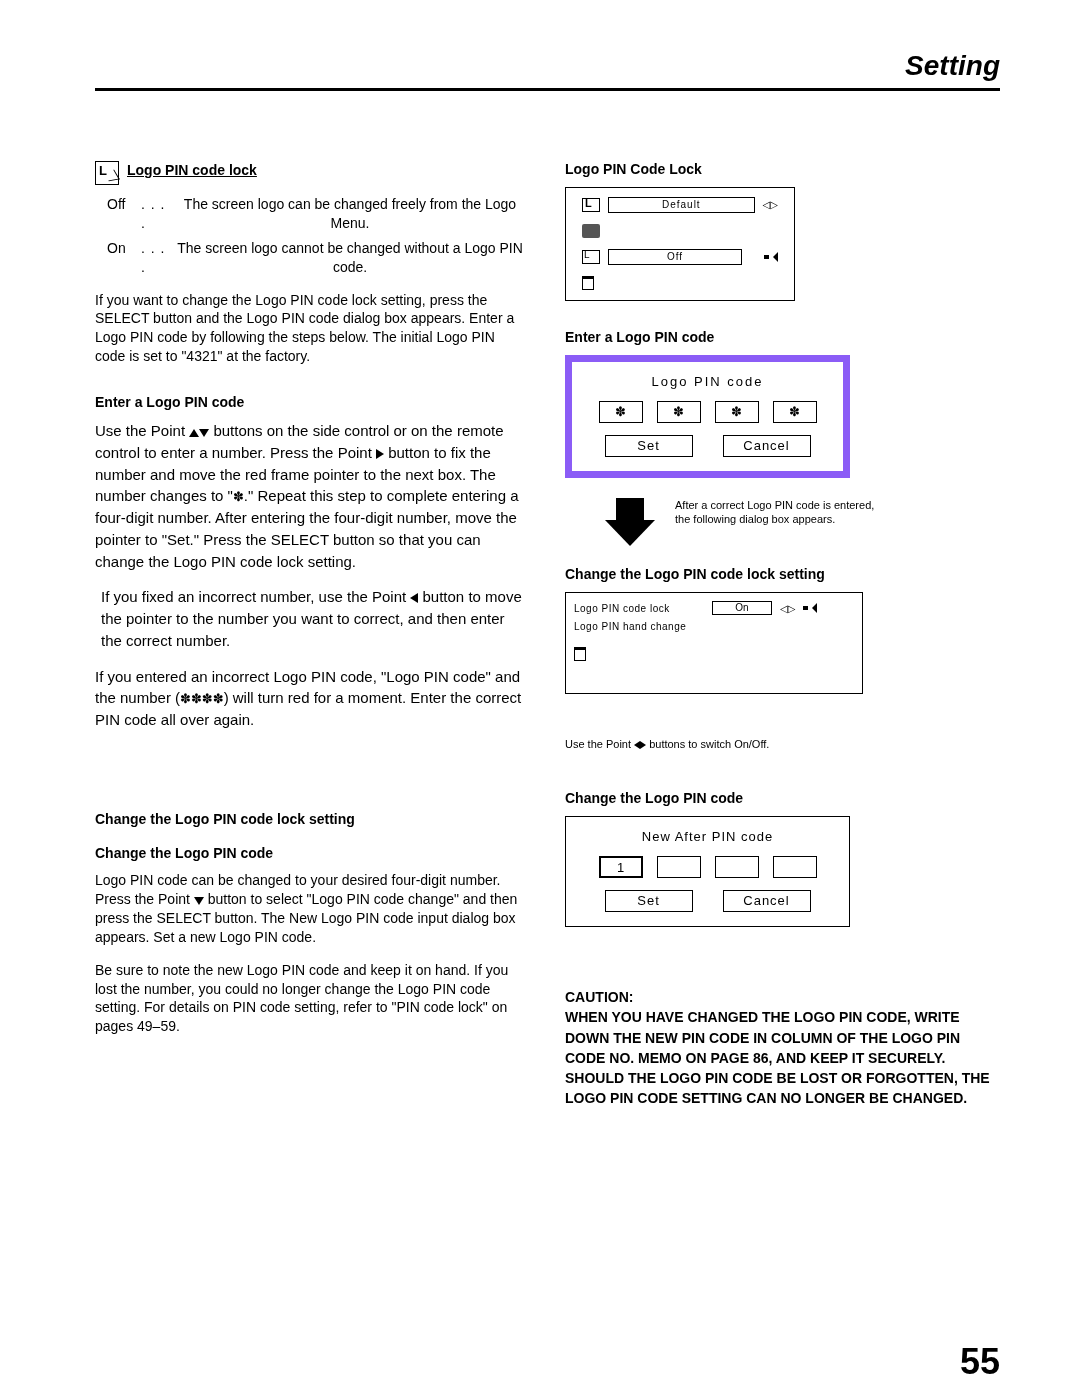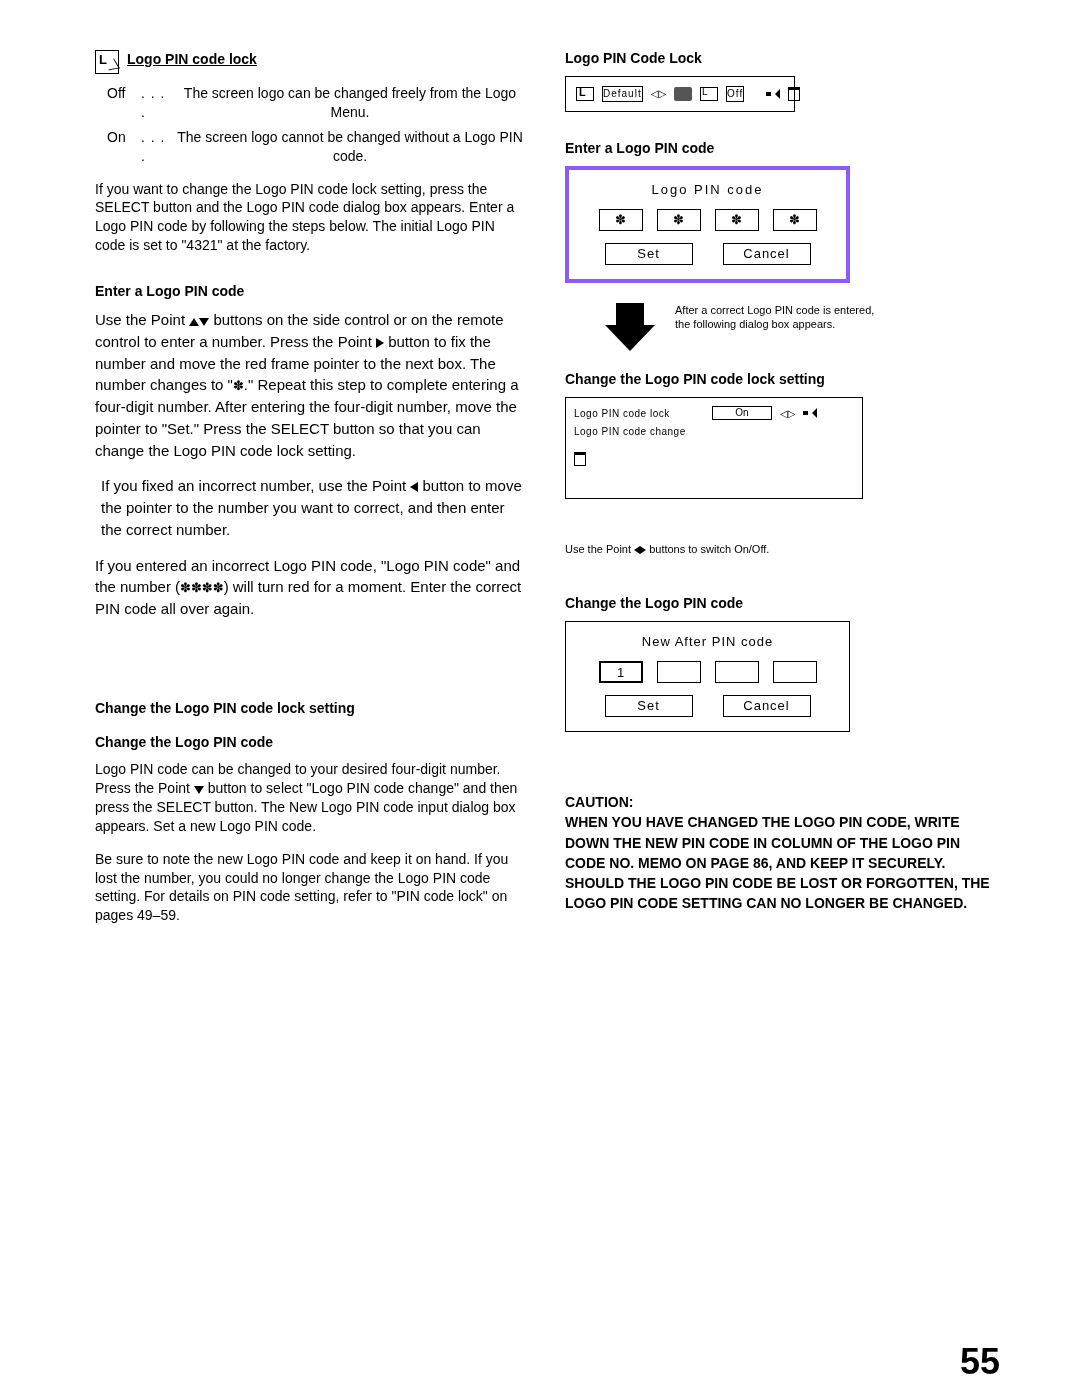--- a/index.html
+++ b/index.html
@@ -65,38 +65,38 @@
   .item-list .dots { width: 34px; letter-spacing: 1px; }
   .item-list .desc { flex: 1; text-align: center; }
 
   .sub-title { font-size: 14px; font-weight: bold; margin: 28px 0 10px 0; }
   .big-gap { margin-top: 80px; }
 
   .right .r-title { font-size: 14px; font-weight: bold; margin-bottom: 10px; }
 
   
   .fig1 {
-    width: 230px; border: 1px solid #000; padding: 8px 10px;
-    display: flex; flex-direction: row; gap: 8px; margin-bottom: 28px;
+    width: 230px; border: 1px solid #000; padding: 8px 16px;
+    display: flex; flex-direction: column; gap: 8px; margin-bottom: 28px;
   }
   .fig1 .line { display: flex; align-items: center; gap: 8px; height: 18px; }
   .mini-icon { width: 18px; height: 14px; border: 1px solid #000; position: relative; }
   .mini-L::after { content:"L"; position:absolute; left:2px; top:-2px; font-size:11px; font-weight:bold; }
   .mini-cam { background: #555; border: none; border-radius: 2px; }
   .mini-lp::after { content:"L"; position:absolute; left:1px; top:-2px; font-size:10px; }
   .mini-arrow { width: 14px; height: 10px; position: relative; }
   .mini-arrow::before { content:""; position:absolute; right:0; top:0; border: 5px solid transparent; border-right-color:#000; }
   .mini-arrow::after { content:""; position:absolute; right:9px; top:3px; width:5px; height:4px; background:#000; }
   .mini-trash { width: 12px; height: 14px; border:1px solid #000; border-top: 3px solid #000; }
   .val-box { flex:1; height: 16px; border:1px solid #000; font-size:10px; text-align:center; line-height:14px; letter-spacing:1px; }
   .updn { font-size: 10px; line-height: 8px; text-align:center; }
 
   
   .fig2 {
-    width: 285px; border: 4px solid #8b5cf6; padding: 12px 14px 14px; margin-bottom: 20px;
+    width: 285px; border: 7px solid #8b5cf6; padding: 12px 14px 14px; margin-bottom: 20px;
   }
   .fig2 .t { text-align:center; font-size:13px; letter-spacing:2px; margin-bottom:12px; }
   .fig2 .stars { display:flex; gap:14px; justify-content:center; margin-bottom:12px; }
   .fig2 .stars div { width:44px; height:22px; border:1px solid #000; text-align:center; font-size:13px; line-height:20px; }
   .fig2 .btns { display:flex; gap:30px; justify-content:center; }
   .fig2 .btns div { width:88px; height:22px; border:1px solid #000; text-align:center; font-size:13px; line-height:20px; letter-spacing:1px; }
 
   .arrow-note { display:flex; align-items:flex-start; gap:20px; margin: 10px 0 18px 40px; }
   .big-arrow { width: 50px; height: 50px; position: relative; }
   .big-arrow .stem { position:absolute; left:11px; top:0; width:28px; height:24px; background:#000; }
@@ -142,20 +142,23 @@
   .tri-up { width:0;height:0;border:5px solid transparent;border-bottom:8px solid #000;border-top:none; }
   .tri-dn { width:0;height:0;border:5px solid transparent;border-top:8px solid #000;border-bottom:none; }
   .tri-rt { width:0;height:0;border:5px solid transparent;border-left:8px solid #000;border-right:none; }
   .tri-lt { width:0;height:0;border:5px solid transparent;border-right:8px solid #000;border-left:none; }
   .ast { font-size: 13px; }
 </style>
 </head>
 <body>
 
 <div class="page">
+  <div class="header">
+    <h1>Setting</h1>
+  </div>
 
   <div class="cols">
 
     <div class="left">
 
       <div>
         <div style="display:flex;align-items:center;margin-bottom:4px;">
           <span class="icon-box"></span>
           <span class="sec-title" style="text-decoration: underline;">Logo PIN code lock</span>
         </div>
@@ -250,21 +253,21 @@
 
       <div class="r-title">Change the Logo PIN code lock setting</div>
       <div class="fig3">
         <div class="row3">
           <span class="tx">Logo PIN code lock</span>
           <span class="vb">On</span>
           <span class="tiny-lr">◁▷</span>
           <span class="tiny-arrow-l"></span>
         </div>
         <div class="row3">
-          <span class="tx">Logo PIN code change</span>
+          <span class="tx">Logo PIN hand change</span>
         </div>
         <div class="row3 trash-row">
           <span class="mini-trash"></span>
         </div>
       </div>
       <div class="tiny-cap">
         <span>Use the Point </span><span class="tri tri-lt" style="border-width:4px;border-right-width:6px;"></span><span class="tri tri-rt" style="border-width:4px;border-left-width:6px;"></span><span> buttons to switch On/Off.</span>
       </div>
 
       <div class="r-title">Change the Logo PIN code</div>

